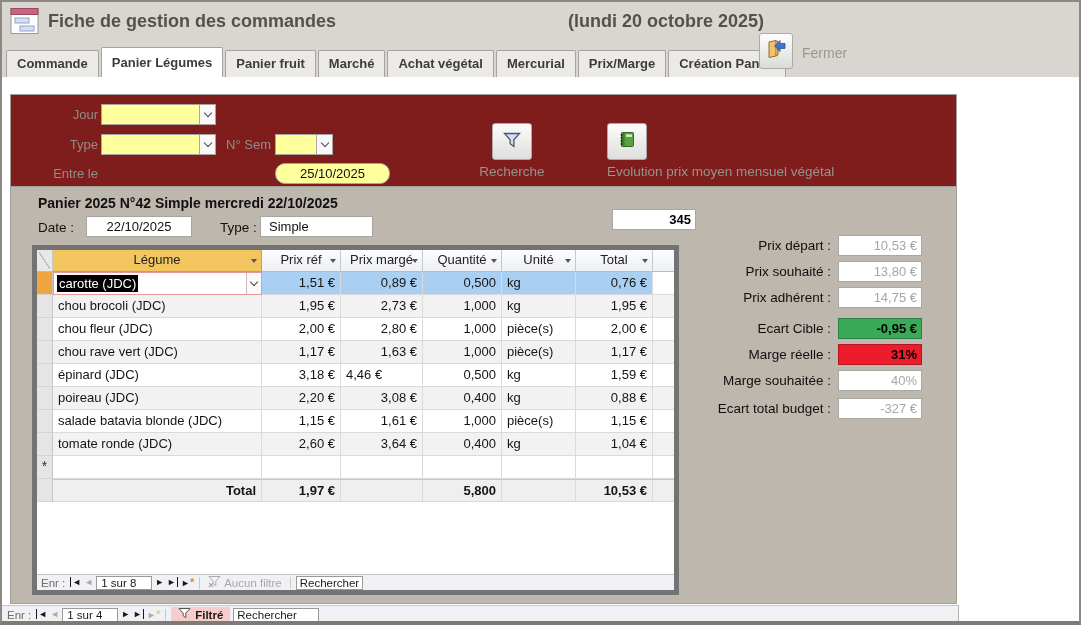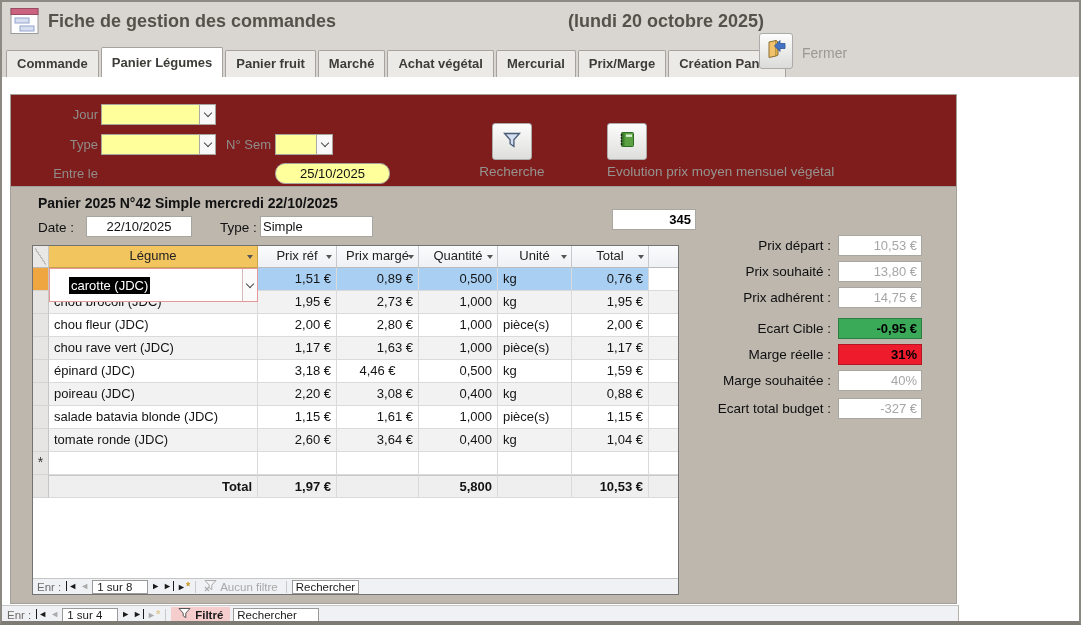--- a/index.html
+++ b/index.html
@@ -29,44 +29,44 @@
   .chev{display:inline-block;width:6px;height:6px;border-left:1.5px solid #4A4A4A;border-bottom:1.5px solid #4A4A4A;
        transform:rotate(-45deg);margin-bottom:3px;}
   .toolbtn{position:absolute;width:40px;height:37px;background:linear-gradient(#FCFCFC,#DEDEDC);border:1px solid #ABABAB;
        border-radius:3px;display:flex;align-items:center;justify-content:center;}
   .toollabel{position:absolute;font-size:13.5px;color:#95938F;white-space:nowrap;}
   
   .detail-band{position:absolute;left:8px;top:185px;width:947px;height:417px;background:#BDB7AE;
        border:1px solid #A3A09A;border-top:none;}
   .panier-title{position:absolute;left:36px;top:193px;font-size:14px;font-weight:bold;color:#111;white-space:nowrap;}
   .dt-label{position:absolute;font-size:13.5px;color:#111;white-space:nowrap;}
-  .wfield{position:absolute;background:#fff;border:1px solid #A7A59F;font-size:13px;color:#111;line-height:19px;padding:0 2px;}
-  
-  .datasheet{position:absolute;left:30px;top:243px;width:647px;height:350px;background:#fff;border:1px solid #737373;}
+  .wfield{position:absolute;background:#fff;border:1px solid #A7A59F;font-size:13px;color:#111;line-height:19px;padding:0 8px;}
+  
+  .datasheet{position:absolute;left:30px;top:243px;width:647px;height:350px;background:#fff;border:5px solid #737373;}
   .ds-header{display:flex;height:22px;}
   .hcell{border-right:1px solid #C6C8CB;border-bottom:1px solid #B9BBBE;background:linear-gradient(#FBFCFD,#EEF0F3);
        font-size:13px;color:#222;text-align:center;line-height:20px;position:relative;white-space:nowrap;}
   .hcell.gold{background:#F2C55F;border-right-color:#C8A24A;border-bottom-color:#C8A24A;}
   .hcell.corner{width:16px;background:#E9E8E7;}
   .hcell.corner::after{content:"";position:absolute;inset:2px;
        background:linear-gradient(to top right,transparent 46%,#BDBDBD 46%,#BDBDBD 54%,transparent 54%);}
   .hcell.trail{flex:1;border-right:none;}
   .harrow{position:absolute;right:4px;top:9px;width:0;height:0;border-left:3.5px solid transparent;
        border-right:3.5px solid transparent;border-top:4px solid #555;}
   .ds-row{display:flex;height:23px;}
   .rowsel{width:16px;background:#E6E5E4;border-right:1px solid #C8C6C3;border-bottom:1px solid #D5D4D2;
        text-align:center;font-size:14px;line-height:20px;color:#333;}
   .rowsel.current{background:#EFA540;}
   .cell{border-right:1px solid #DADADA;border-bottom:1px solid #DADADA;font-size:13px;color:#141414;
        line-height:21px;padding:0 5px;white-space:nowrap;overflow:hidden;background:#fff;}
   .cell.trail{flex:1;border-right:none;}
   .row-alt .cell{background:#F2F2F2;}
   .row-sel .cell{background:#A9CFF2;}
   .row-sel .cell.trail{background:#fff;}
-  .editcell{background:#fff !important;border:1px solid #E59898;position:relative;padding:16px;display:flex;align-items:center;}
+  .editcell{background:#fff !important;border:1px solid #E59898;position:relative;padding:0;display:flex;align-items:center;}
   .seltext{background:#000;color:#fff;padding:0 2px;margin-left:3px;font-size:13px;line-height:17px;}
   .editbtn{position:absolute;right:0;top:0;bottom:0;width:15px;background:#FAFAFA;border-left:1px solid #D8B8B8;
        display:flex;align-items:center;justify-content:center;}
   .totalrow .cell{background:#EFEFEF;font-weight:bold;border-top:1px solid #C9C9C9;}
   
   .navbar{display:flex;align-items:center;font-size:11.5px;color:#1a1a1a;gap:3px;background:#F0F1F5;border-top:1px solid #C6C6C6;}
   .ds-nav{position:absolute;left:0;bottom:0;right:0;height:16px;padding-left:4px;}
   .outer-nav{position:absolute;left:0;top:603px;width:957px;height:18px;padding-left:5px;border-right:1px solid #B5B2AC;}
   .nav-lbl{color:#6F6D6A;margin-right:2px;}
   .nvb{font-size:9px;line-height:9px;cursor:default;}
@@ -242,21 +242,21 @@
           <div class="cell" style="width: 82px; text-align: right;">1,63 €</div>
           <div class="cell" style="width: 79px; text-align: right;">1,000</div>
           <div class="cell" style="width: 74px; text-align: left;">pièce(s)</div>
           <div class="cell" style="width: 77px; text-align: right;">1,17 €</div>
           <div class="cell trail"></div>
         </div>
         <div class="ds-row">
           <div class="rowsel"></div>
           <div class="cell" style="width: 209px; text-align: left;">épinard (JDC)</div>
           <div class="cell" style="width: 79px; text-align: right;">3,18 €</div>
-          <div class="cell" style="width: 82px; text-align: center;">4,46 €</div>
+          <div class="cell" style="width: 82px; text-align: left;">4,46 €</div>
           <div class="cell" style="width: 79px; text-align: right;">0,500</div>
           <div class="cell" style="width: 74px; text-align: left;">kg</div>
           <div class="cell" style="width: 77px; text-align: right;">1,59 €</div>
           <div class="cell trail"></div>
         </div>
         <div class="ds-row row-alt">
           <div class="rowsel"></div>
           <div class="cell" style="width: 209px; text-align: left;">poireau (JDC)</div>
           <div class="cell" style="width: 79px; text-align: right;">2,20 €</div>
           <div class="cell" style="width: 82px; text-align: right;">3,08 €</div>

